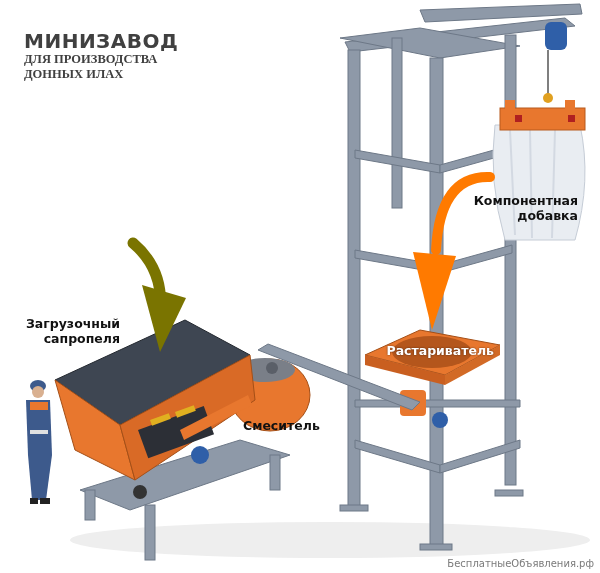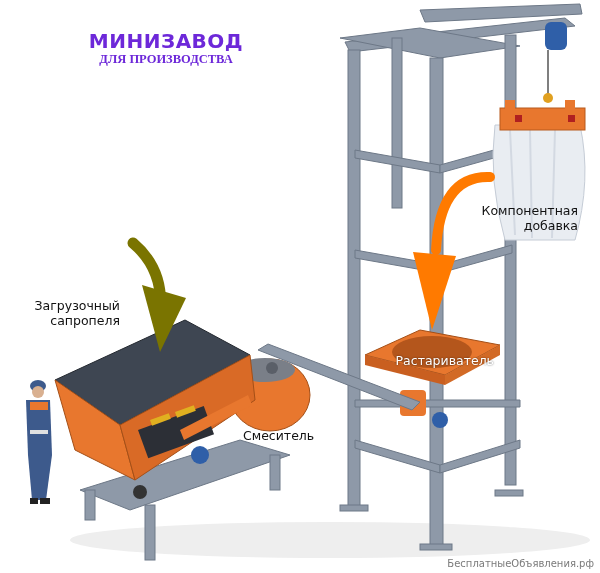--- a/index.html
+++ b/index.html
@@ -1,21 +1,21 @@
 <!DOCTYPE html>
 <html><head>
 <meta charset="utf-8">
 <style>
   html, body { margin:0; padding:0; background:#ffffff; }
   body { width:600px; height:573px; position:relative; overflow:hidden; font-family:"DejaVu Sans", sans-serif; }
   .scene { position:absolute; left:0; top:0; width:600px; height:573px; }
-  .title-block { position:absolute; left:16px; top:30px; width:300px; text-align:center; color:#6d28d9; }
+  .title-block { position:absolute; left:24px; top:30px; width:300px; text-align:left; color:#404040; }
   .title-main { font-size:20px; font-weight:bold; letter-spacing:0.5px; line-height:22px; }
   .title-sub { font-size:12.5px; font-weight:bold; line-height:15px;font-family:Liberation Serif, serif; }
-  .label { position:absolute; font-weight:normal; font-size:12.5px; line-height:15px; color:#111;margin-top:10px; }
+  .label { position:absolute; font-weight:bold; font-size:12.5px; line-height:15px; color:#111; }
   .label.white { color:#fff; text-shadow:0 0 2px rgba(0,0,0,0.6); }
   .label.right { text-align:right; }
   .label.center { text-align:right; }
   .watermark { position:absolute; right:6px; bottom:4px; font-size:10px; color:#7a7a7a; }
 </style>
 </head>
 <body>
 
 <svg class="scene" viewBox="0 0 600 573" xmlns="http://www.w3.org/2000/svg">
 
@@ -116,23 +116,24 @@
 
   <g>
     <path d="M490,177 Q440,175 436,250" fill="none" stroke="#ff7a00" stroke-width="10" stroke-linecap="round"></path>
     <polygon points="413,252 456,256 432,330" fill="#ff7a00"></polygon>
   </g>
 </svg>
 
 <div class="title-block">
   <div class="title-main">МИНИЗАВОД</div>
   <div class="title-sub">ДЛЯ ПРОИЗВОДСТВА</div>
+  <div class="title-sub">ДОННЫХ ИЛАХ</div>
 </div>
 
-<div class="label right" style="left:8px; top:288px; width:112px;">
+<div class="label right" style="left:8px; top:316px; width:112px;">
   <div>Загрузочный</div>
   <div>сапропеля</div>
 </div>
 
 <div class="label right" style="left:460px; top:193px; width:118px;">
   <div>Компонентная</div>
   <div>добавка</div>
 </div>
 
 <div class="label white center" style="left:372px; top:343px; width:122px;">

